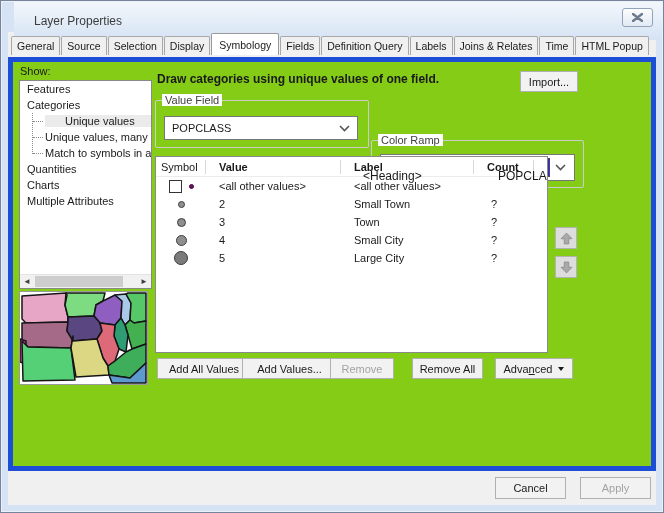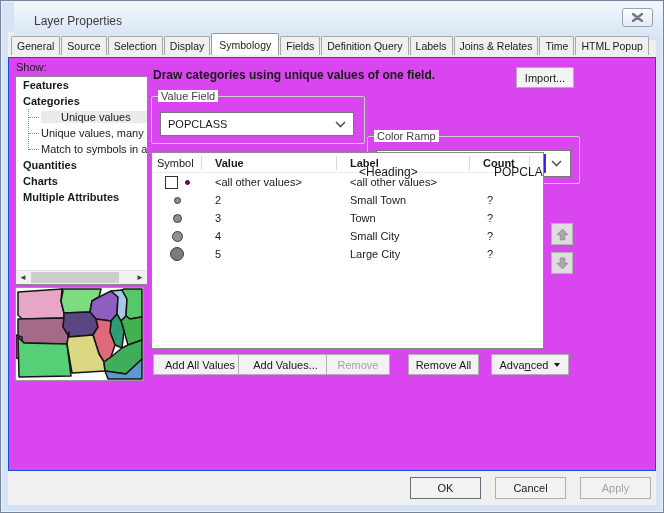--- a/index.html
+++ b/index.html
@@ -35,33 +35,33 @@
     border-radius:2px 2px 0 0; height:19px; padding:0 5px;
     display:flex; align-items:center; font-size:10.5px; margin-right:1px; cursor:pointer;
     white-space:nowrap;
   }
   .tab.active {
     background:#ffffff; height:22px; margin-top:-3px; position:relative; z-index:3;
     padding:0 7px; border-color:#999999;
   }
 
   .page {
-    background:#d946ef; border:1px solid #1d4ed8; margin-top:-1px;
+    background:#84cc16; border:5px solid #1d4ed8; margin-top:-1px;
     height:414px; position:relative; z-index:1;
   }
 
   .show-label { position:absolute; left:7px; top:3px; }
 
   
   .tree {
     position:absolute; left:6px; top:18px; width:133px; height:209px;
     border:1px solid #888888; background:#ffffff; overflow:hidden;
   }
   .tree-item { line-height:16px; padding-left:7px; white-space:nowrap; cursor:default; }
-  .tree-item.top { font-weight:bold; }
+  .tree-item.top { font-weight:normal; }
   .tree-children { margin-left:12px; position:relative; }
   .tree-children::before { content:""; position:absolute; left:0; top:0; height:41px; border-left:1px dotted #8a8a8a; }
   .tree-item.child { padding-left:13px; position:relative; font-weight:normal; }
   .tree-item.child::before { content:""; position:absolute; left:1px; top:8px; width:10px; border-top:1px dotted #8a8a8a; }
   .tree-item.child .lbl.selected { background:#ebebeb; padding:0 20px; }
   .tree-scroll {
     position:absolute; left:0; right:0; bottom:0; height:14px; background:#f1f1f1;
     border-top:1px solid #e3e3e3;
   }
   .tree-scroll .arr {
@@ -338,18 +338,17 @@
       <button class="btn action-btn b-remove disabled">Remove</button>
       <button class="btn action-btn b-removeall">Remove All</button>
       <button class="btn action-btn b-advanced">
         <span><span>Adva</span><span class="u">n</span><span>ced</span></span>
         <span class="caret-down"></span>
       </button>
 
     </div>
 
     <div class="footer">
-      <button class="btn default">OK</button>
       <button class="btn">Cancel</button>
       <button class="btn disabled">Apply</button>
     </div>
   </div>
 </div>
 
 </body></html>

